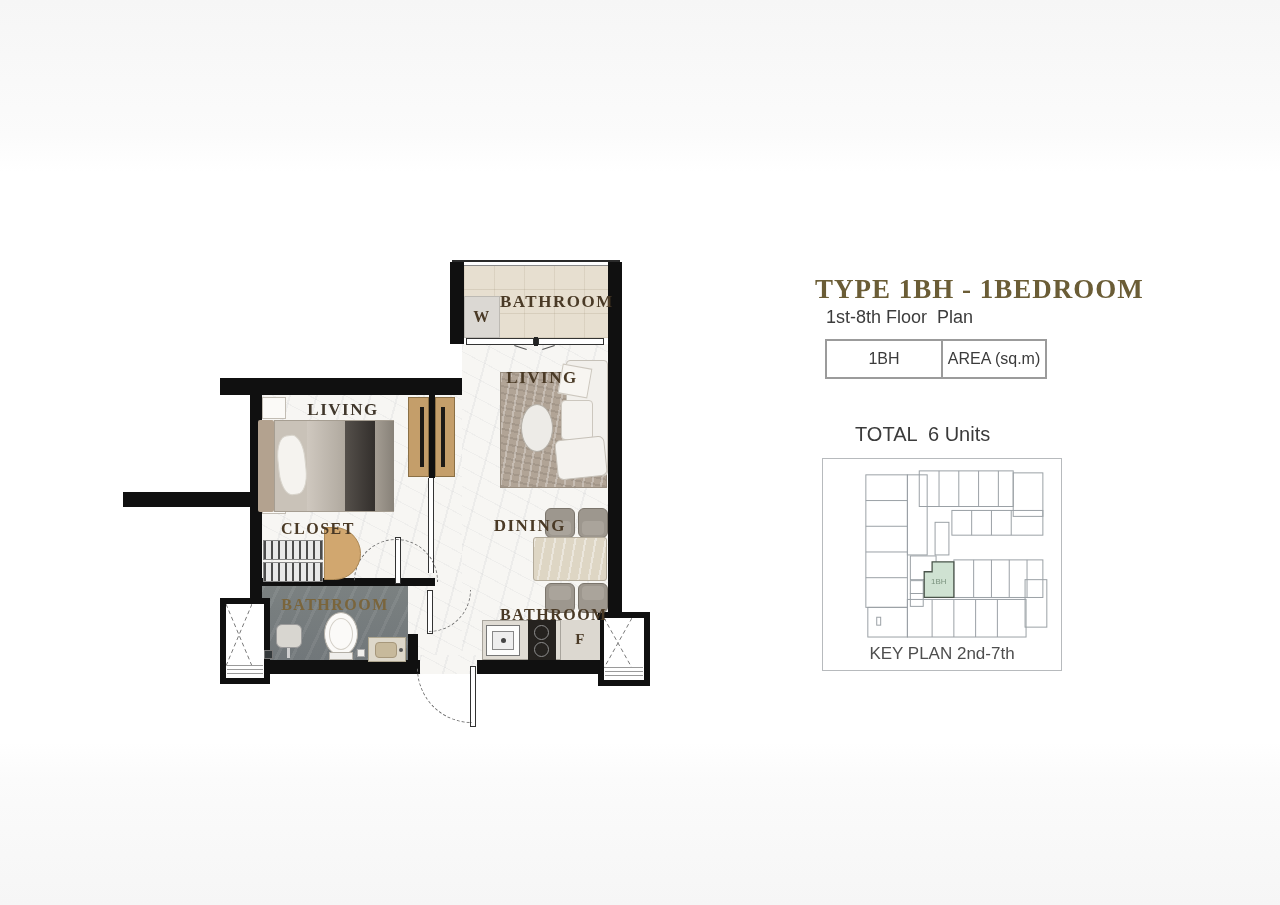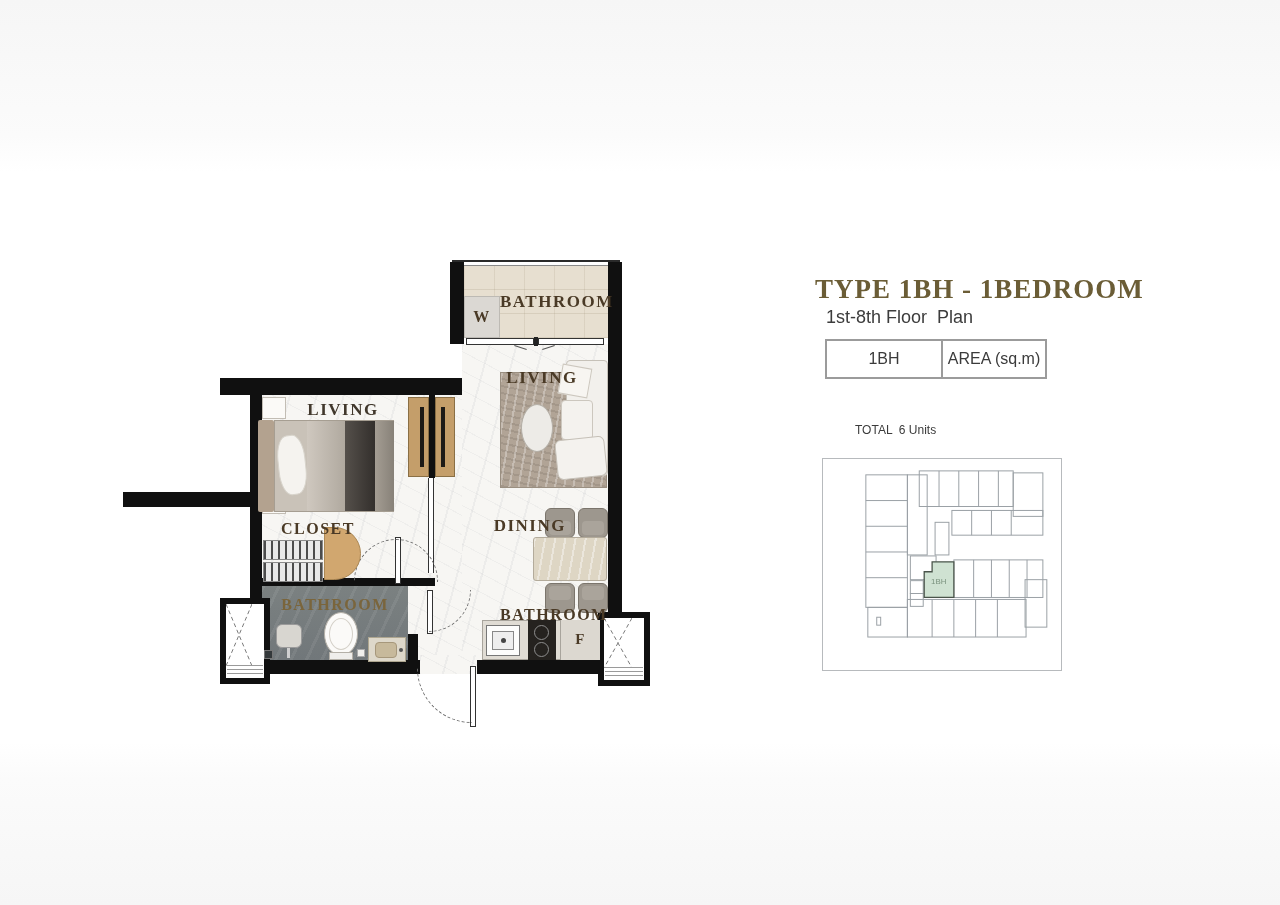--- a/index.html
+++ b/index.html
@@ -196,21 +196,21 @@
 
     <table class="tbl" style="left:45px;top:79px;width:222px;">
       <tbody>
           <tr>
         <td style="width:112px;">1BH</td>
         <td>AREA (sq.m)</td>
       </tr>
     </tbody>
       </table>
 
-    <div class="a pre" style="left:75px;top:163px;font-size:12px;color:#3b3b3b;">TOTAL  6 Units</div>
+    <div class="a pre" style="left:75px;top:163px;font-size:20px;color:#3b3b3b;">TOTAL  6 Units</div>
 
     <div class="a" style="left:42px;top:198px;width:240px;height:213px;border:1px solid #b7babd;background:#fff;">
       <svg viewBox="0 0 220 180" width="220" height="178" style="position:absolute;left:9px;top:2px;">
         <g stroke="#9aa0a5" stroke-width="1" fill="none">
           <rect x="33" y="14" width="42" height="134"></rect>
           <line x1="33" y1="40" x2="75" y2="40"></line>
           <line x1="33" y1="66" x2="75" y2="66"></line>
           <line x1="33" y1="92" x2="75" y2="92"></line>
           <line x1="33" y1="118" x2="75" y2="118"></line>
           <rect x="75" y="14" width="20" height="81"></rect>
@@ -238,16 +238,17 @@
           <line x1="100" y1="140" x2="100" y2="178"></line>
           <line x1="122" y1="140" x2="122" y2="178"></line>
           <line x1="144" y1="140" x2="144" y2="178"></line>
           <line x1="166" y1="140" x2="166" y2="178"></line>
           <rect x="35" y="148" width="40" height="30"></rect>
           <rect x="44" y="158" width="4" height="8"></rect>
         </g>
         <path d="M100,102 h22 v36 h-30 v-26 h8 z" fill="#cfe2d2" stroke="#49544a" stroke-width="1.3"></path>
         <text x="99" y="124" font-size="8" fill="#7b937f" font-family="Liberation Sans, sans-serif">1BH</text>
       </svg>
+      <div style="position:absolute;left:0;right:0;bottom:6px;text-align:center;font-size:17px;color:#4e4e4e;">KEY PLAN 2nd-7th</div>
     </div>
   </div>
 
 </div>
 
 </body></html>

